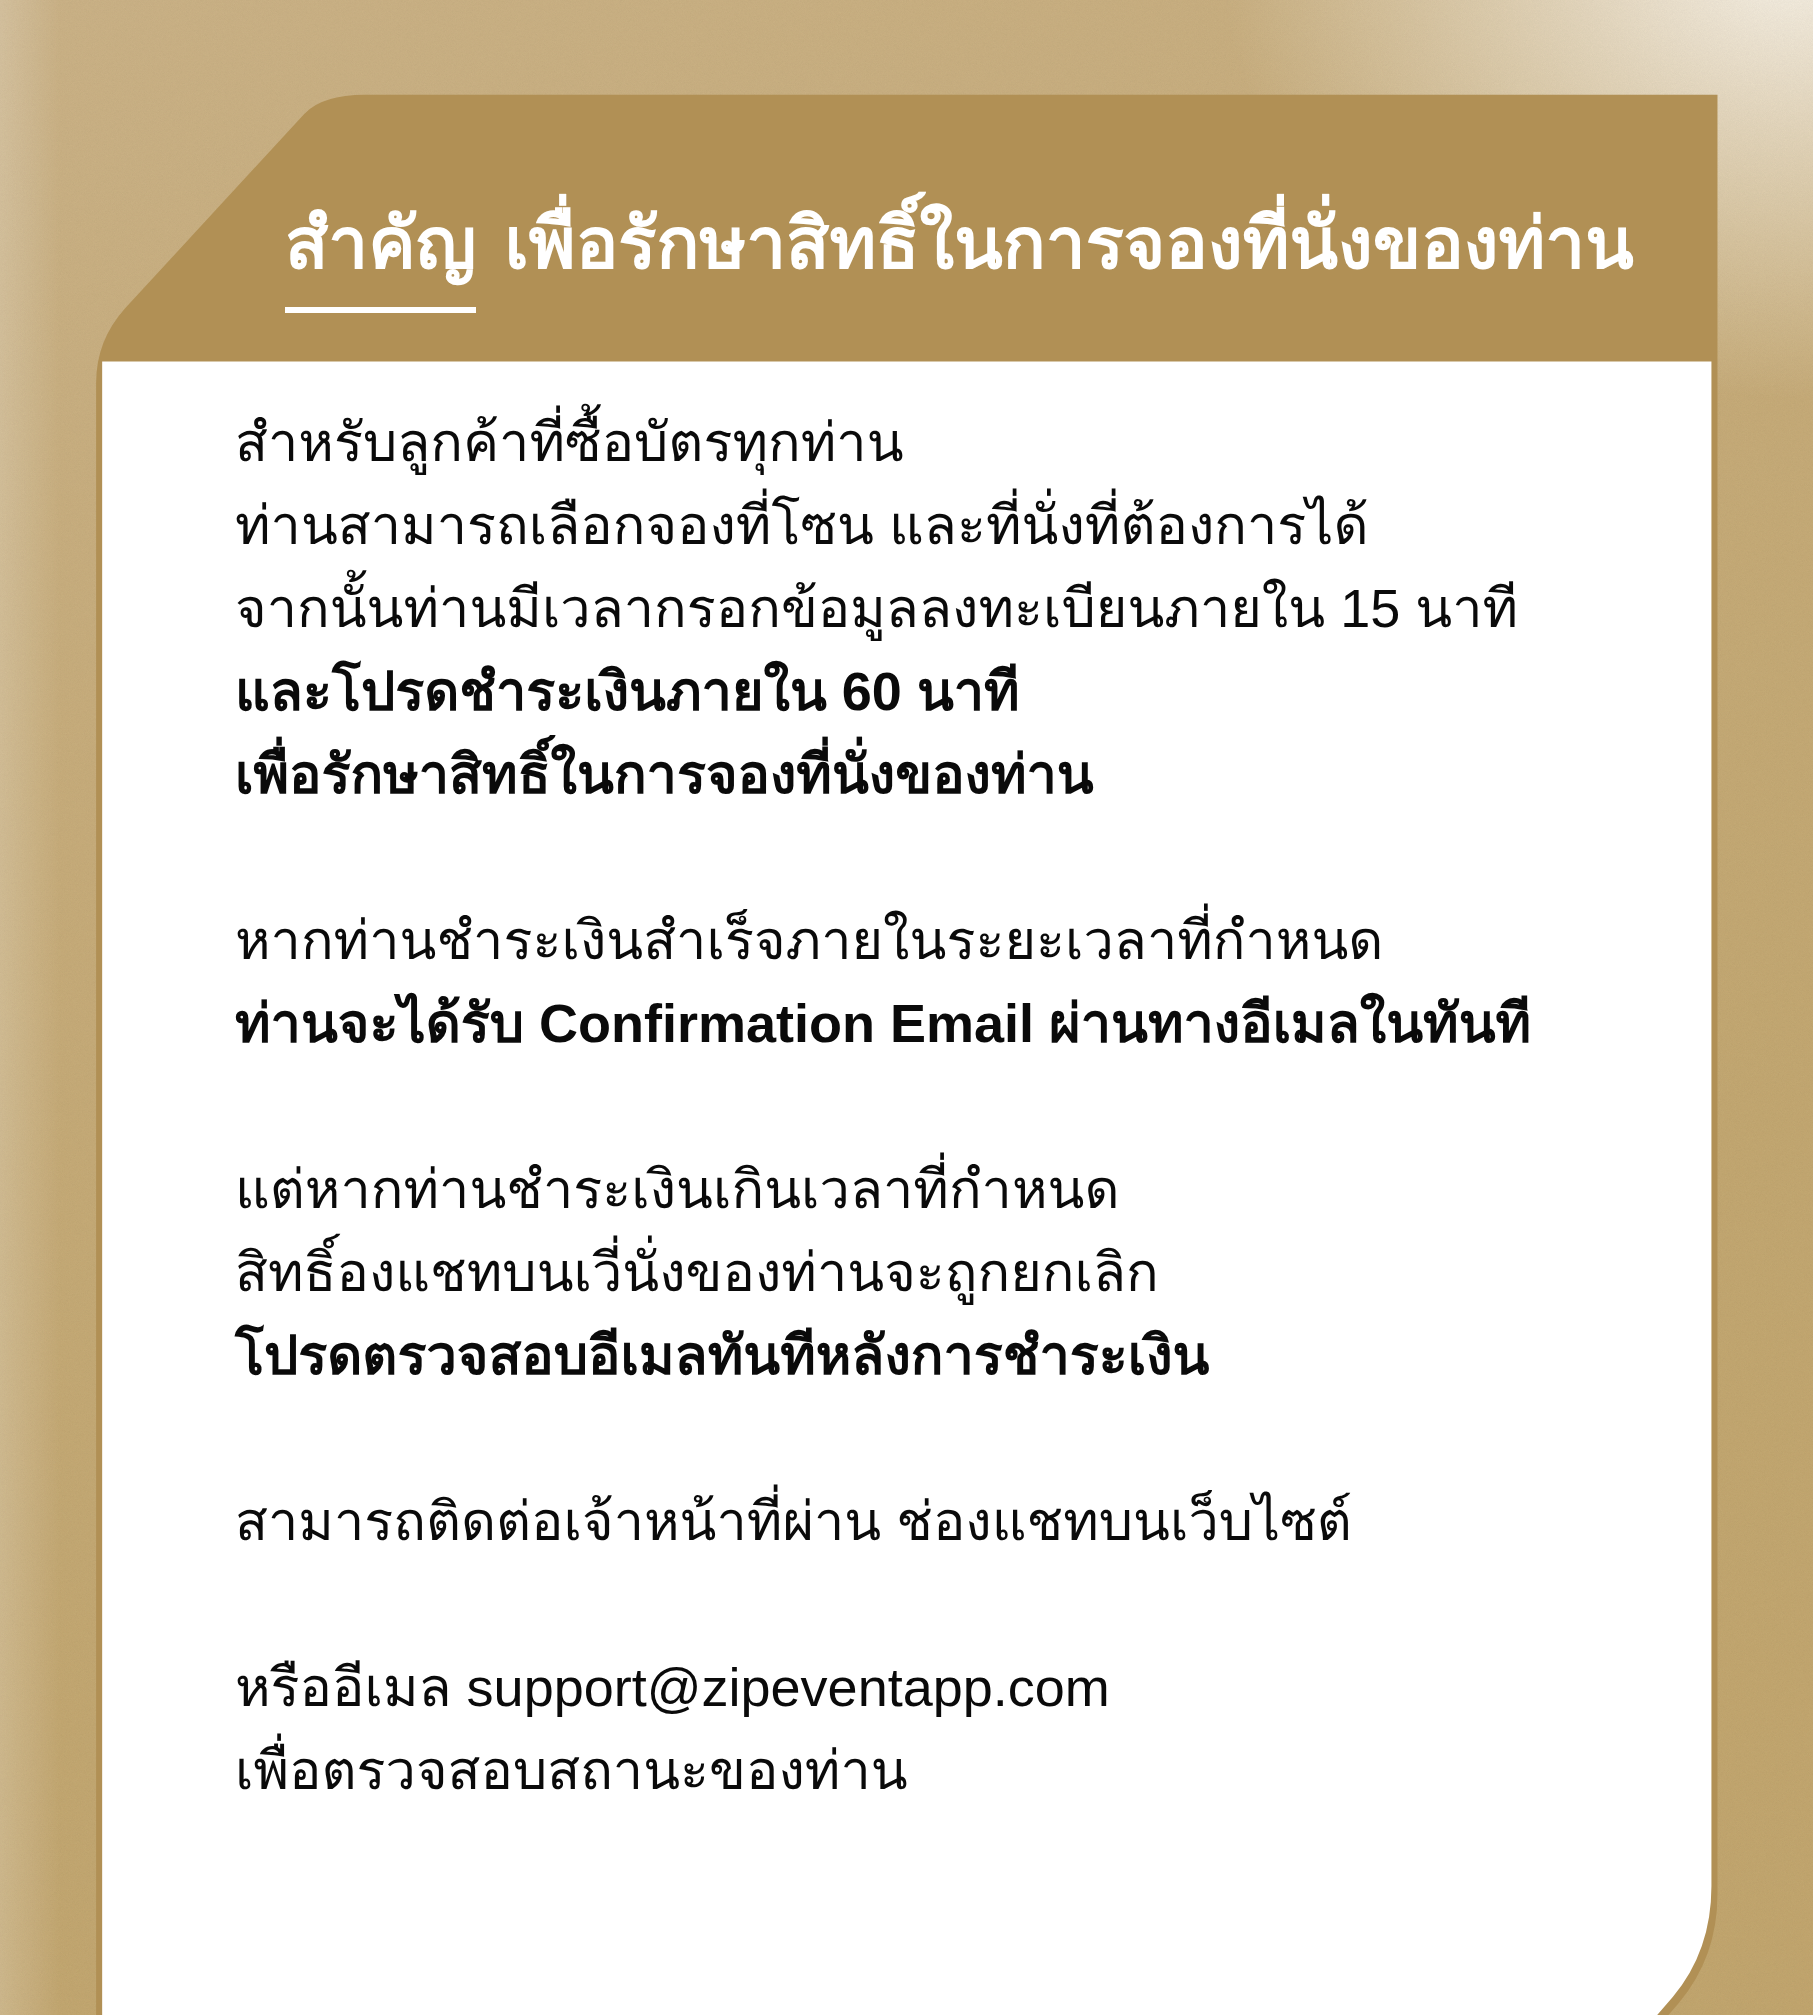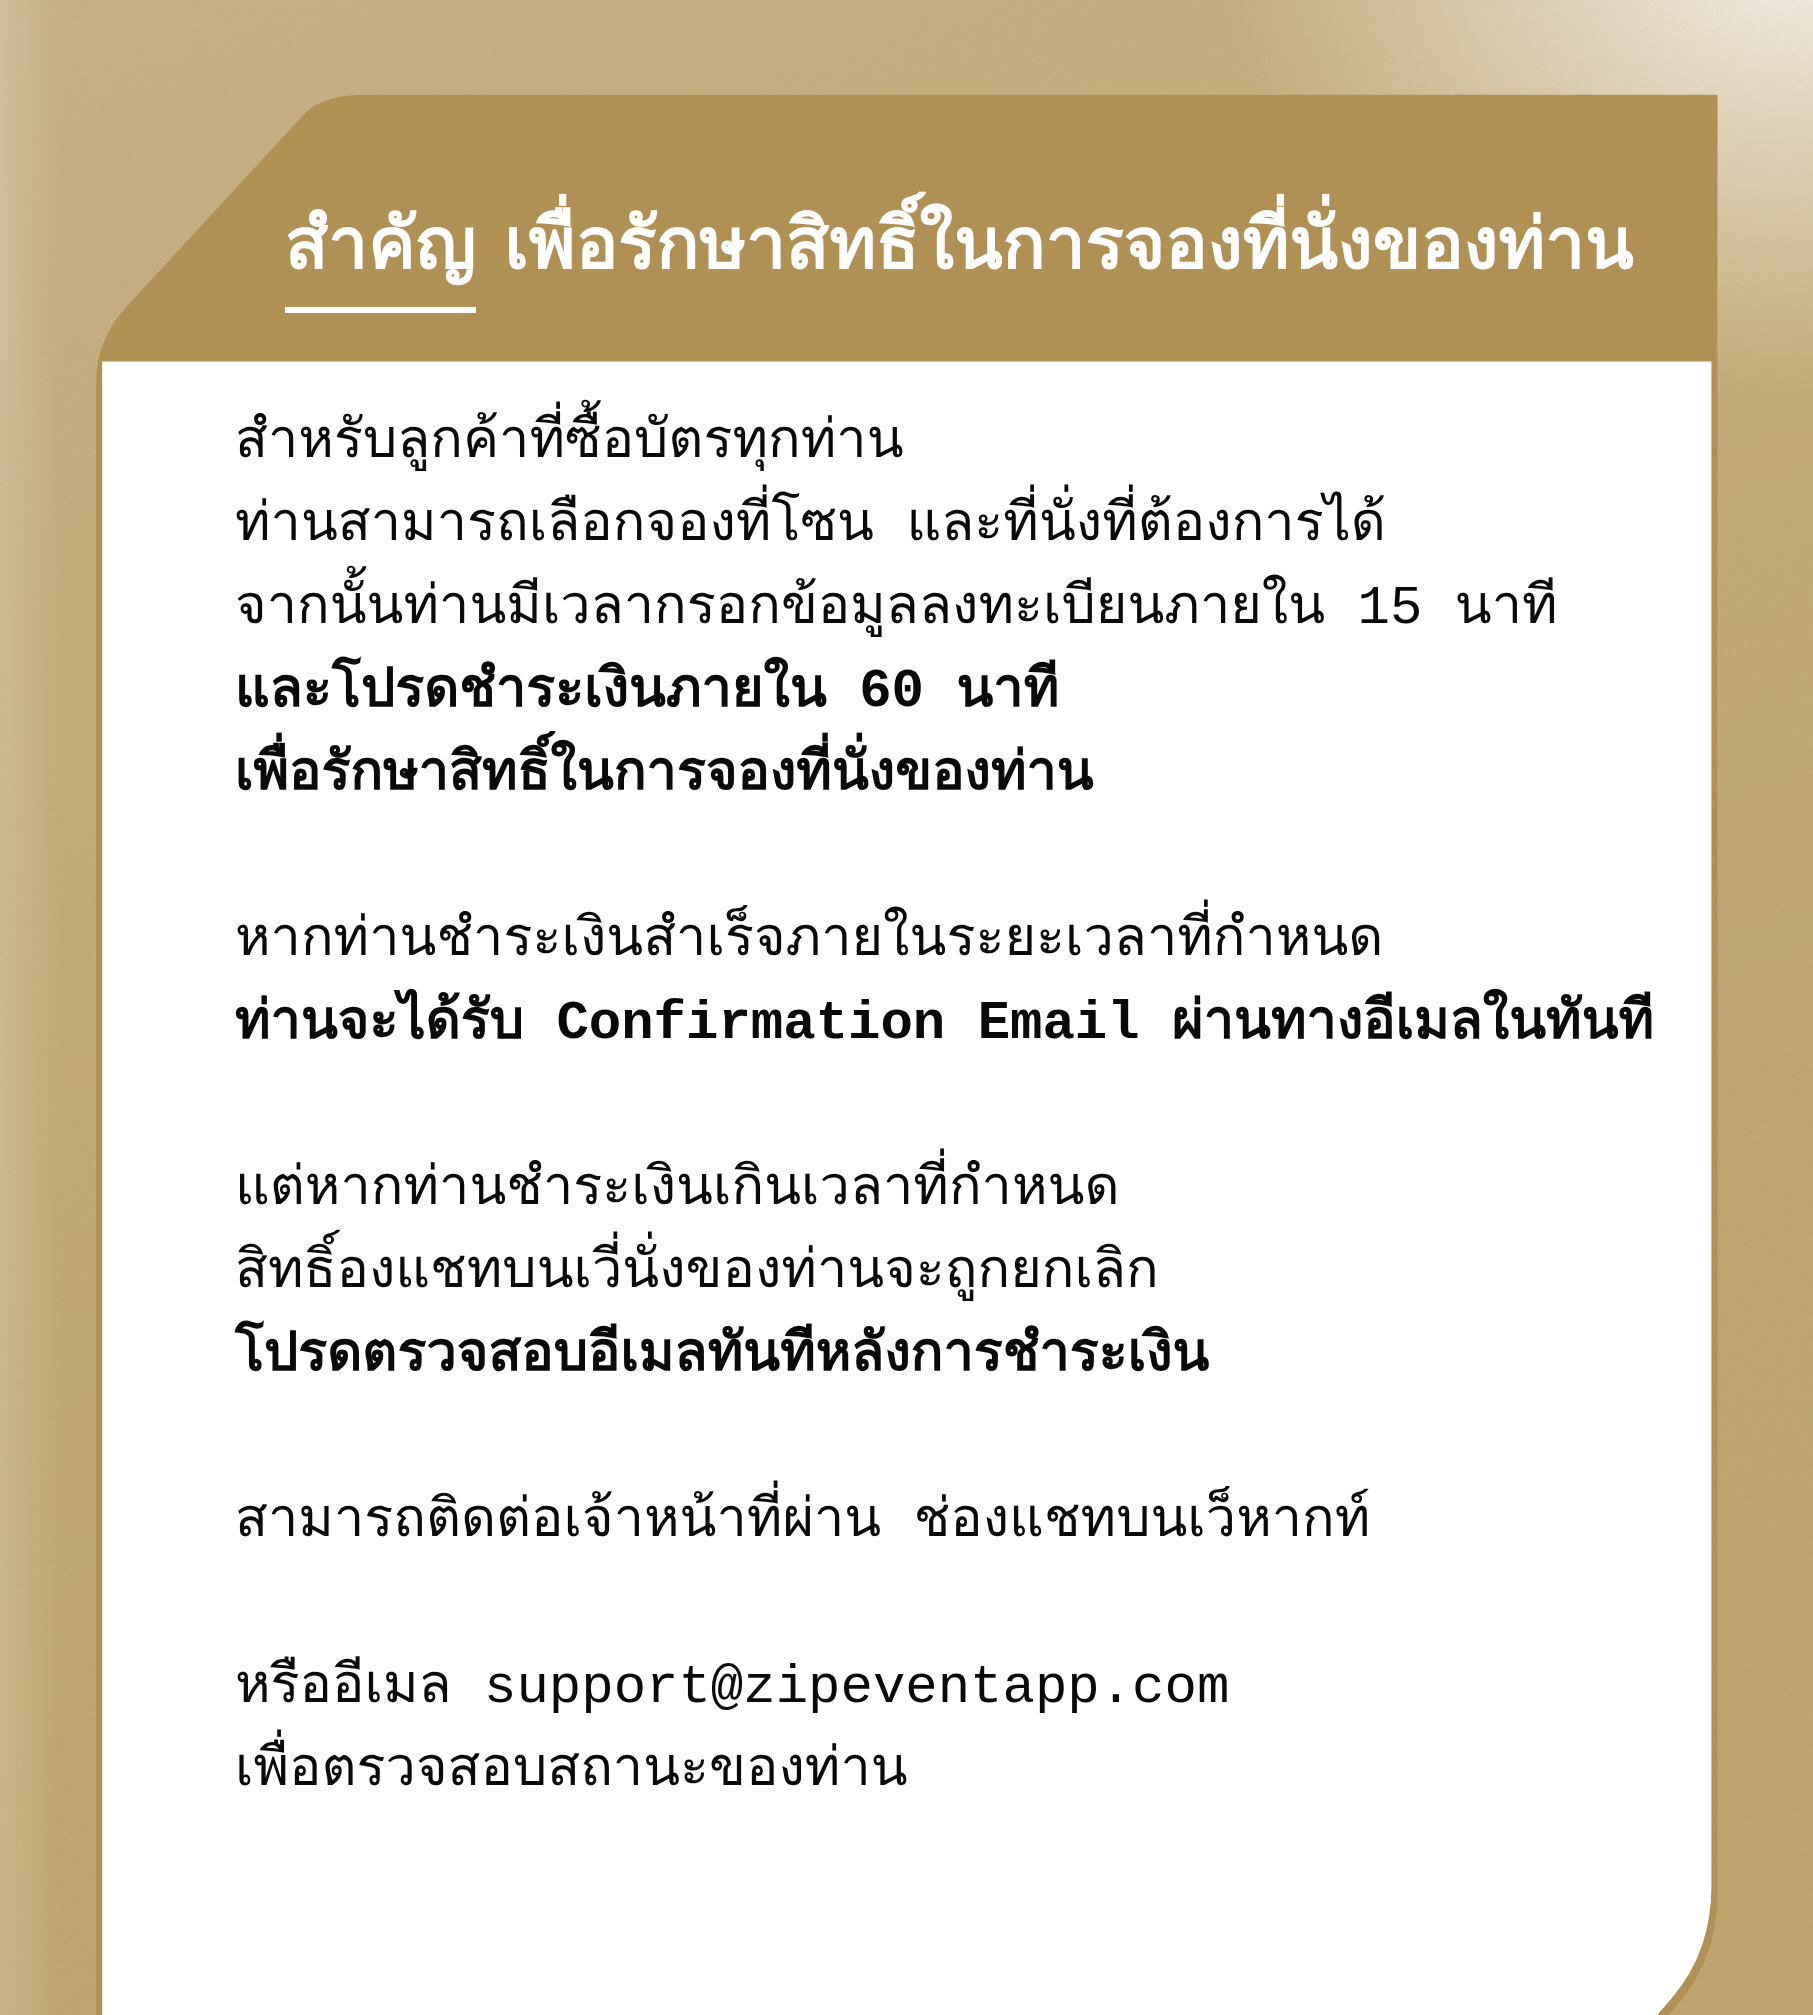--- a/index.html
+++ b/index.html
@@ -13,21 +13,21 @@
         linear-gradient(160deg, #cbb286 0%, #c7ac79 30%, #c3a770 60%, #c2a56c 100%);}
   .shapes{position:absolute;left:0;top:0;width:1814px;height:2267px;display:block;}
   
   .title{position:absolute;left:285px;top:201px;margin:0;white-space:nowrap;
          font-size:71px;line-height:1.2;font-weight:700;color:#ffffff;}
   .title .hl{display:inline-block;border-bottom:6.4px solid currentColor;padding-bottom:21px;}
   .title .rest{margin-left:.40em;}
   
   .bodytext{position:absolute;left:235px;top:401px;width:1459px;color:#0a0a0a;
             font-size:54px;line-height:83px;font-weight:400;}
-  .para{margin:0 0 83px 0;font-family:Liberation Mono, monospace;}
+  .para{margin:0 0 83px 0;}
   .para:last-child{margin-bottom:0;}
   .line{white-space:nowrap;}
   .line.b{font-weight:700;}
 </style>
 </head>
 <body>
 
 <div class="stage">
 
   <div class="bg"></div>
@@ -89,21 +89,21 @@
       <div class="line b">ท่านจะได้รับ Confirmation Email ผ่านทางอีเมลในทันที</div>
     </div>
 
     <div class="para">
       <div class="line">แต่หากท่านชำระเงินเกินเวลาที่กำหนด</div>
       <div class="line">สิทธิ์องแชทบนเวี่นั่งของท่านจะถูกยกเลิก</div>
       <div class="line b">โปรดตรวจสอบอีเมลทันทีหลังการชำระเงิน</div>
     </div>
 
     <div class="para">
-      <div class="line">สามารถติดต่อเจ้าหน้าที่ผ่าน ช่องแชทบนเว็หากท์</div>
+      <div class="line">สามารถติดต่อเจ้าหน้าที่ผ่าน ช่องแชทบนเว็บไซต์</div>
     </div>
 
     <div class="para">
       <div class="line">หรืออีเมล support@zipeventapp.com</div>
       <div class="line">เพื่อตรวจสอบสถานะของท่าน</div>
     </div>
 
   </div>
 </div>
 

